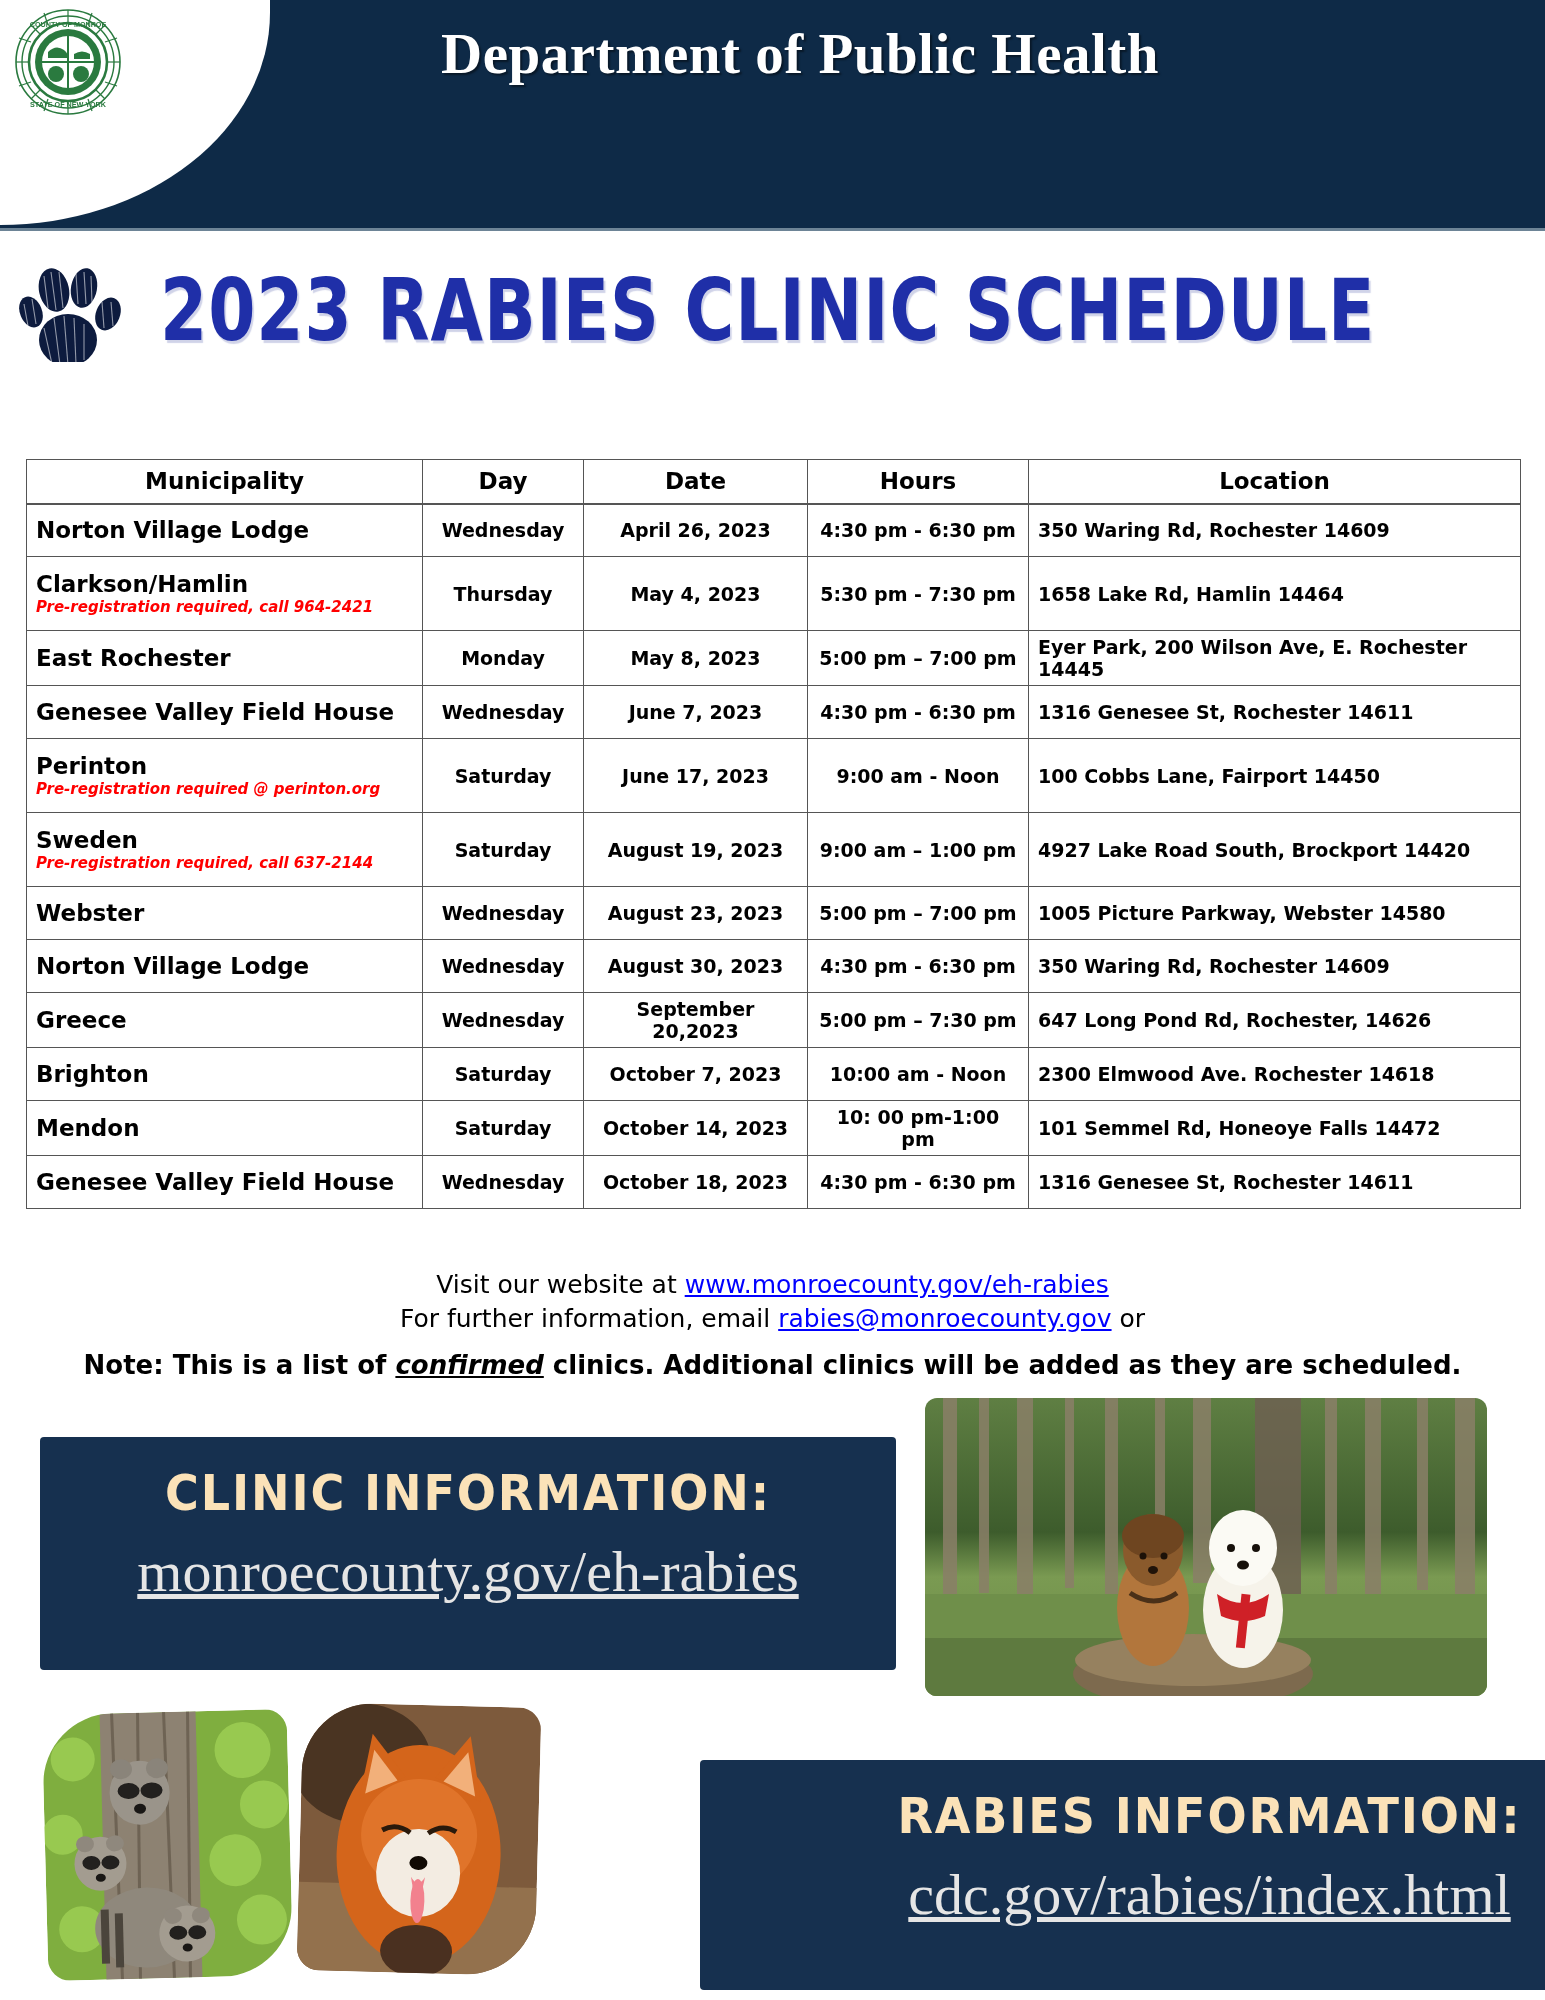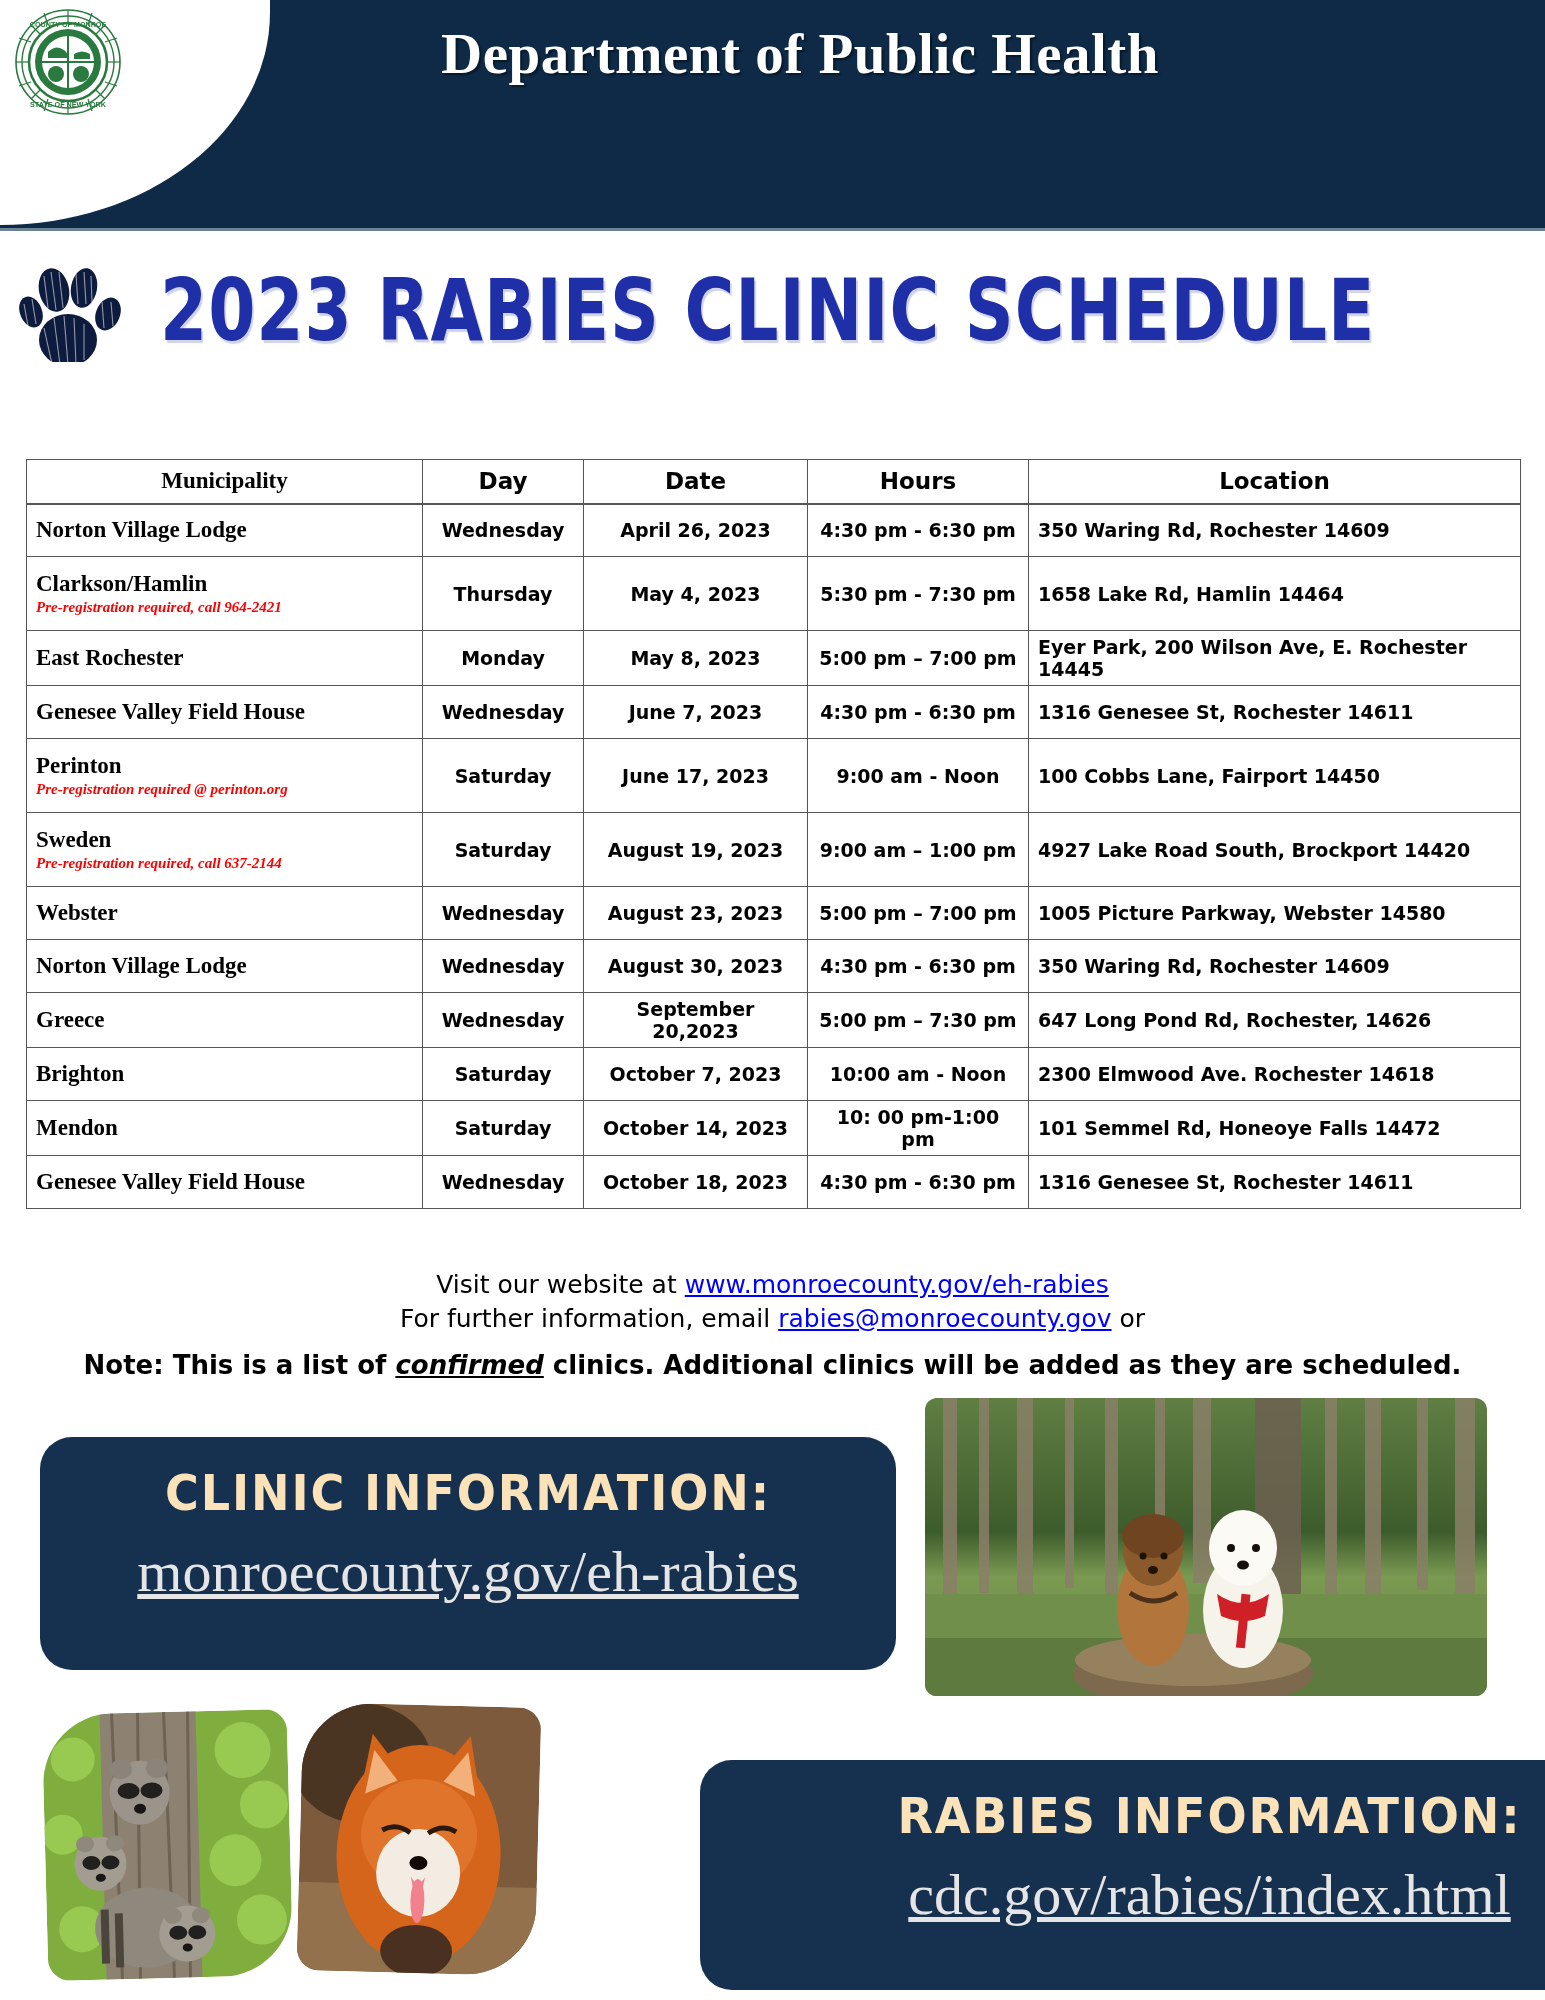--- a/index.html
+++ b/index.html
@@ -74,21 +74,21 @@
     padding: 5px 9px;
     vertical-align: middle;
     font-weight:700;
   }
   #schedule-table thead th {
     text-align:center;
     font-size:23px;
     height:44px;
     border-bottom:2px solid #555;
   }
-  .c-muni { width:396px; font-size:23px; text-align:left; padding-left:14px;font-family:Liberation Serif, serif; }
+  .c-muni { width:396px; font-size:23px; text-align:left; padding-left:14px; }
   .c-day  { width:161px; font-size:19px; text-align:center; }
   .c-date { width:224px; font-size:19px; text-align:center; }
   .c-hours{ width:221px; font-size:19px; text-align:center; }
   .c-loc  { font-size:19px; text-align:left; padding-left:14px; }
   #schedule-table tbody tr { height:53px; }
   .muni-name { display:block; font-size:23px; color:#000; line-height:1.15; }
   .muni-note {
     display:block; color:#ff0000; font-size:15px;
     font-style:italic; font-weight:700; line-height:1.2; margin-top:1px;
   }
@@ -113,21 +113,21 @@
     font-weight:700;
     font-size:26px;
     color:#000;
   }
   #note-line .em { font-style:italic; text-decoration:underline; }
 
   
   .info-box {
     position:absolute;
     background:#16304f;
-    border-radius:32px;
+    border-radius:4px;
     text-align:center;
     overflow:hidden;
   }
   #clinic-box { left:40px; top:1437px; width:856px; height:233px; }
   #rabies-box { left:700px; top:1760px; width:1019px; height:230px; }
   .info-head {
     font-family:"DejaVu Sans", sans-serif;
     font-weight:700;
     color:#fbe2b8;
     letter-spacing:2px;

